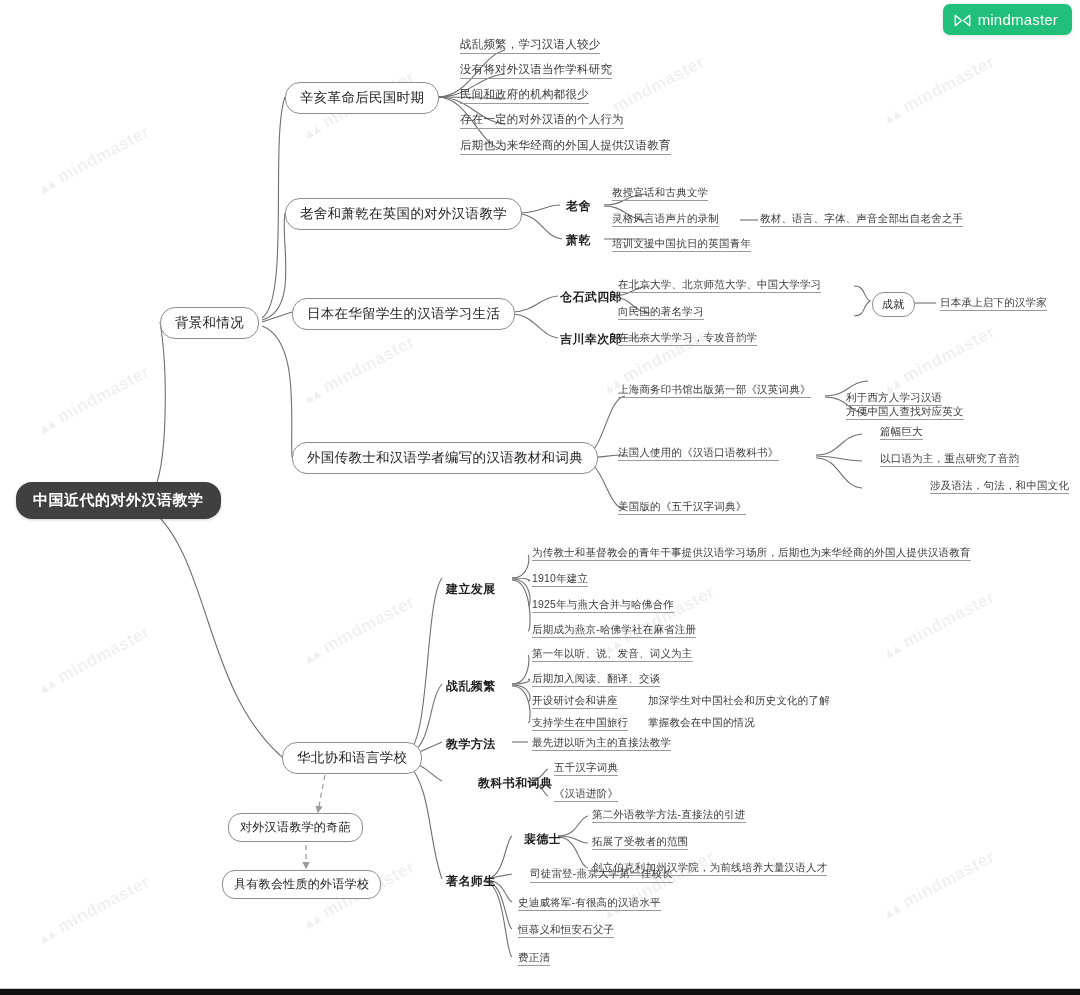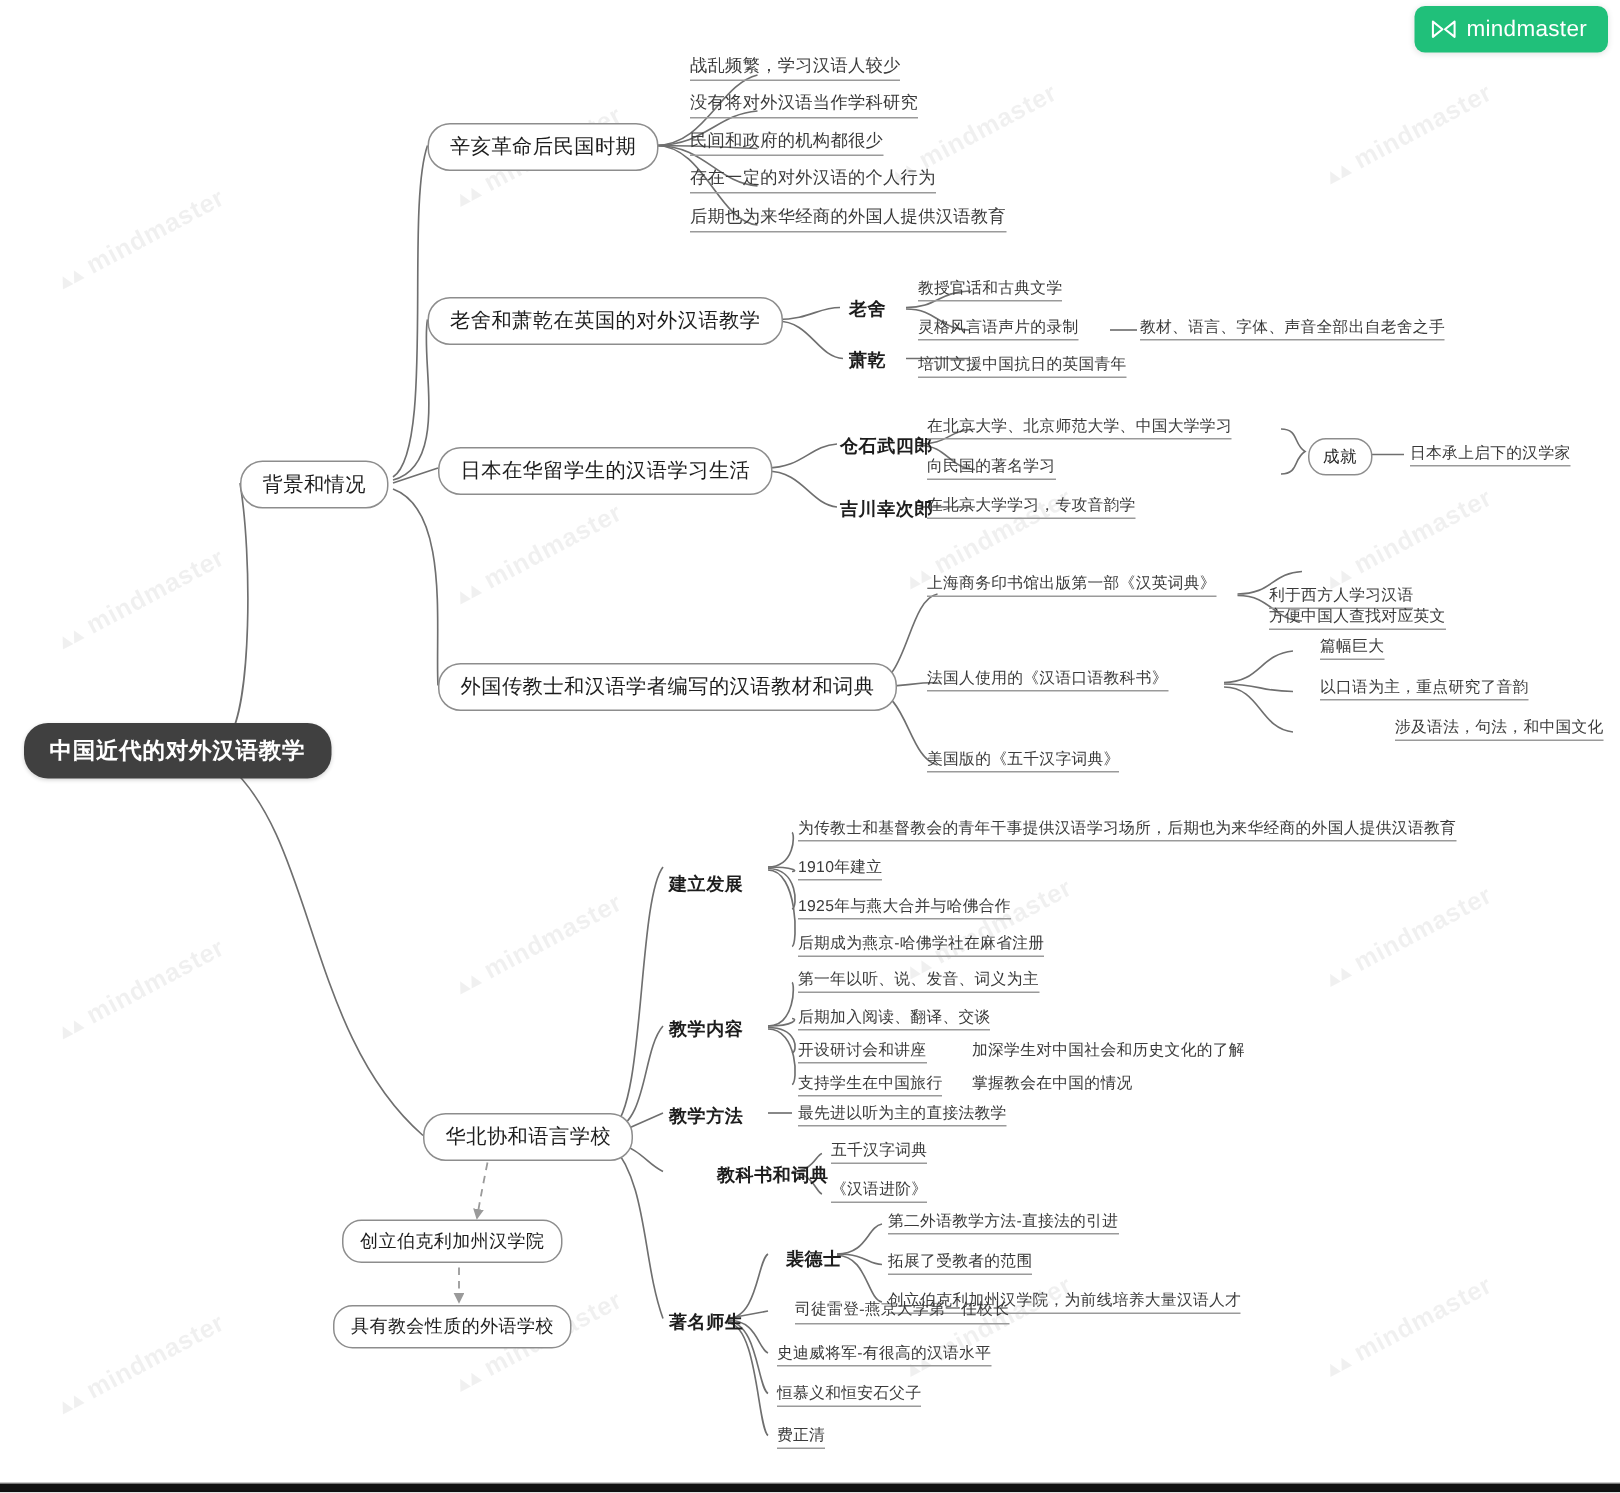--- a/index.html
+++ b/index.html
@@ -297,21 +297,21 @@
     <div class="node leaf xs" style="left:880px;top:425px;">篇幅巨大</div>
     <div class="node leaf xs" style="left:880px;top:452px;">以口语为主，重点研究了音韵</div>
     <div class="node leaf xs" style="left:930px;top:479px;">涉及语法，句法，和中国文化</div>
 
     <div class="node cat" style="left:446px;top:581px;">建立发展</div>
     <div class="node leaf xs" style="left:532px;top:546px;">为传教士和基督教会的青年干事提供汉语学习场所，后期也为来华经商的外国人提供汉语教育</div>
     <div class="node leaf xs" style="left:532px;top:572px;">1910年建立</div>
     <div class="node leaf xs" style="left:532px;top:598px;">1925年与燕大合并与哈佛合作</div>
     <div class="node leaf xs" style="left:532px;top:623px;">后期成为燕京-哈佛学社在麻省注册</div>
 
-    <div class="node cat" style="left:446px;top:678px;">教学内容</div>
+    <div class="node cat" style="left:446px;top:678px;">战乱频繁</div>
     <div class="node leaf xs" style="left:532px;top:647px;">第一年以听、说、发音、词义为主</div>
     <div class="node leaf xs" style="left:532px;top:672px;">后期加入阅读、翻译、交谈</div>
     <div class="node leaf xs" style="left:532px;top:694px;">开设研讨会和讲座</div>
     <div class="node leaf xs nb" style="left:648px;top:694px;">加深学生对中国社会和历史文化的了解</div>
     <div class="node leaf xs" style="left:532px;top:716px;">支持学生在中国旅行</div>
     <div class="node leaf xs nb" style="left:648px;top:716px;">掌握教会在中国的情况</div>
 
     <div class="node cat" style="left:446px;top:736px;">教学方法</div>
     <div class="node leaf xs" style="left:532px;top:736px;">最先进以听为主的直接法教学</div>
 
@@ -322,21 +322,21 @@
     <div class="node cat" style="left:446px;top:873px;">著名师生</div>
     <div class="node cat light" style="left:524px;top:831px;">裴德士</div>
     <div class="node leaf xs" style="left:592px;top:808px;">第二外语教学方法-直接法的引进</div>
     <div class="node leaf xs" style="left:592px;top:835px;">拓展了受教者的范围</div>
     <div class="node leaf xs" style="left:592px;top:861px;">创立伯克利加州汉学院，为前线培养大量汉语人才</div>
     <div class="node leaf xs" style="left:530px;top:868px;font-family:Liberation Serif, serif;">司徒雷登-燕京大学第一任校长</div>
     <div class="node leaf xs" style="left:518px;top:896px;">史迪威将军-有很高的汉语水平</div>
     <div class="node leaf xs" style="left:518px;top:923px;">恒慕义和恒安石父子</div>
     <div class="node leaf xs" style="left:518px;top:951px;">费正清</div>
 
-    <div class="node pill sm" style="left:228px;top:813px;">创立伯克利加州汉学院</div>
+    <div class="node pill sm" style="left:228px;top:813px;">对外汉语教学的奇葩</div>
     <div class="node pill sm" style="left:222px;top:870px;">具有教会性质的外语学校</div>
   </div>
 
   <div class="badge">
     <span class="bowtie">
       <svg viewBox="0 0 20 15" width="17" height="13" aria-hidden="true">
         <path d="M1.5,1.5 L9,7.5 L1.5,13.5 Z M18.5,1.5 L11,7.5 L18.5,13.5 Z" fill="none" stroke="#ffffff" stroke-width="1.6" stroke-linejoin="round"></path>
       </svg>
     </span>
     <span>mindmaster</span>

